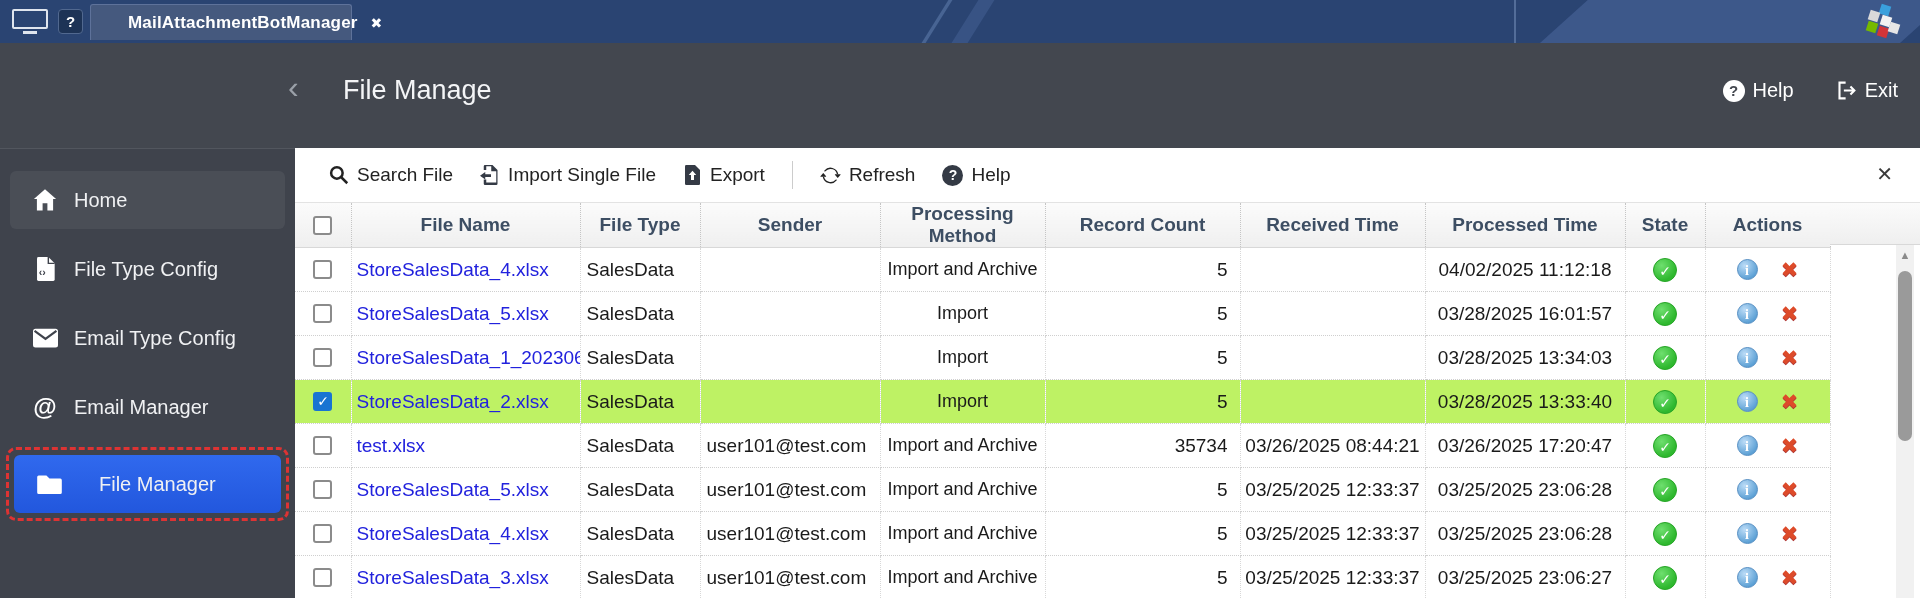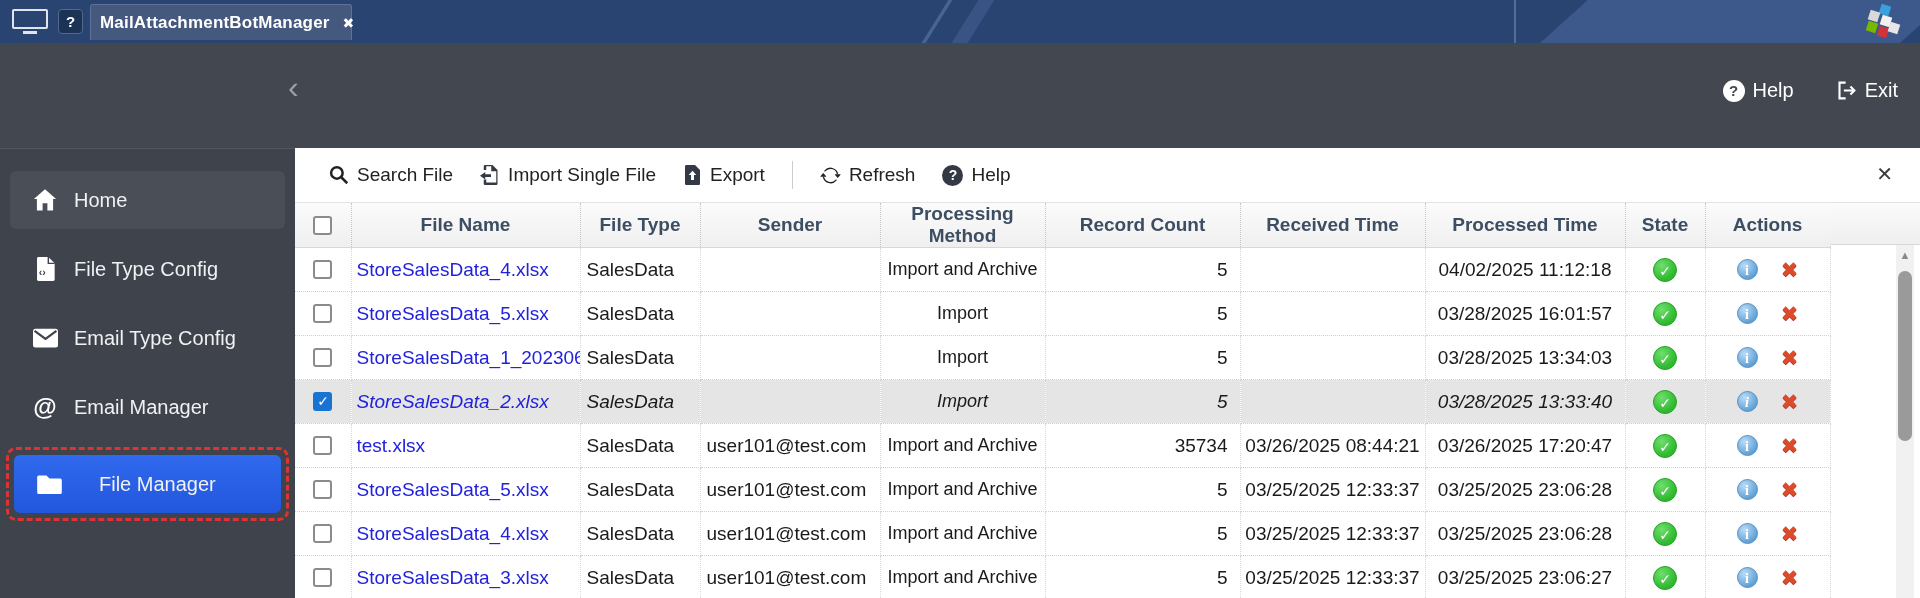--- a/index.html
+++ b/index.html
@@ -17,21 +17,21 @@
   .tb-diag  { position:absolute; left:1560px; top:-20px; width:360px; height:90px;
               background:rgba(92,122,178,.38); transform:skewX(-48deg); }
   #monitor-btn { position:absolute; left:12px; top:9px; width:36px; height:25px; cursor:pointer; }
   #monitor-btn .scr { width:36px; height:20px; border:2.5px solid #dfe5ee; border-radius:2px; }
   #monitor-btn .leg { width:14px; height:3px; background:#dfe5ee; margin:2px auto 0; }
   #tb-help { position:absolute; left:58px; top:9px; width:25px; height:25px; background:#1d3356;
              border:1px solid #51688f; border-radius:4px; color:#fff; font-weight:bold; font-size:15px;
              display:flex; align-items:center; justify-content:center; cursor:pointer; }
   #tab { position:absolute; left:90px; top:4px; height:36px; width:262px; background:#45597e;
          border:1px solid #5e729a; border-bottom:none; border-radius:3px 3px 0 0;
-         display:flex; align-items:center; padding:0 0; gap:9px; color:#fff; cursor:pointer; }
+         display:flex; align-items:center; padding:0 28px; gap:9px; color:#fff; cursor:pointer; }
   #tab .tab-title { font-size:17px; font-weight:bold; letter-spacing:.2px; }
   #tab .tab-close { font-size:14px; font-weight:bold; margin-left:4px; cursor:pointer; }
   #cubes { position:absolute; right:18px; top:3px; width:38px; height:38px; }
   #cubes i { position:absolute; width:10px; height:10px; transform:rotate(18deg); }
 
   
   #appheader { position:absolute; left:0; top:43px; width:1920px; height:105px; background:#43474f; }
   #brand { position:absolute; left:28px; top:20px; display:flex; align-items:flex-start; }
   #clip-icon { width:42px; height:46px; margin-top:4px; }
   #brand-txt { margin-left:12px; }
@@ -68,21 +68,21 @@
   #panel-close { position:absolute; right:27px; top:14px; font-size:20px; color:#3a3a3a; cursor:pointer; }
 
   #thead-ext { position:absolute; left:1535px; top:55px; width:90px; height:42px;
                background:linear-gradient(#fbfbfb,#efefef); border-bottom:1px solid #d8d8d8; }
 
   table { border-collapse:collapse; table-layout:fixed; width:1535px; }
   th { height:42px; background:linear-gradient(#fbfbfb,#efefef); font-size:19px; font-weight:bold;
        color:#3d4e63; border-right:1px dotted #c5c5c5; border-bottom:1px solid #d8d8d8; text-align:center; }
   td { height:44px; font-size:19px; color:#1a1a1a; border-right:1px dotted #d8d8d8;
        border-bottom:1px dotted #cfcfcf; overflow:hidden; white-space:nowrap; background:#fff; }
-  tr.selected td { background:#e5e5e5;font-style:italic; }
+  tr.selected td { background:#bef264; }
   .c-name  { text-align:left; padding-left:5px; }
   .c-type  { text-align:left; padding-left:6px; }
   .c-sender{ text-align:left; padding-left:6px; }
   .c-proc  { text-align:center; font-size:18px; }
   .c-count { text-align:right; padding-right:12px; }
   .c-recv, .c-procd { text-align:center; }
   .c-state, .c-actions { text-align:center; }
   .link { color:#2222dd; cursor:pointer; }
   .cb { width:19px; height:19px; border:2px solid #8b8b8b; border-radius:3px; background:#fff; margin:0 auto; cursor:pointer; }
   .cb.checked { background:#1874d2; border-color:#1874d2; position:relative; }
@@ -130,20 +130,21 @@
       <i style="left:5px;top:8px;background:#d9d9d9"></i>
       <i style="left:17px;top:13px;background:#f2f2f2"></i>
       <i style="left:3px;top:19px;background:#76b900"></i>
       <i style="left:14px;top:24px;background:#d13438"></i>
       <i style="left:25px;top:20px;background:#e6e6e6"></i>
     </div>
   </div>
 
   <div id="appheader">
     <div id="collapse">‹</div>
+    <div id="page-title">File Manage</div>
     <div id="hdr-right">
       <div class="hdr-btn">
         <span class="help-circ">?</span>
         <span>Help</span>
       </div>
       <div class="hdr-btn">
         <svg width="21" height="21" viewBox="0 0 24 24">
           <path d="M11 3 H4 V21 H11" fill="none" stroke="#fff" stroke-width="2.4"></path>
           <path d="M9 12 H21 M16.5 7.5 L21 12 L16.5 16.5" fill="none" stroke="#fff" stroke-width="2.4"></path>
         </svg>

